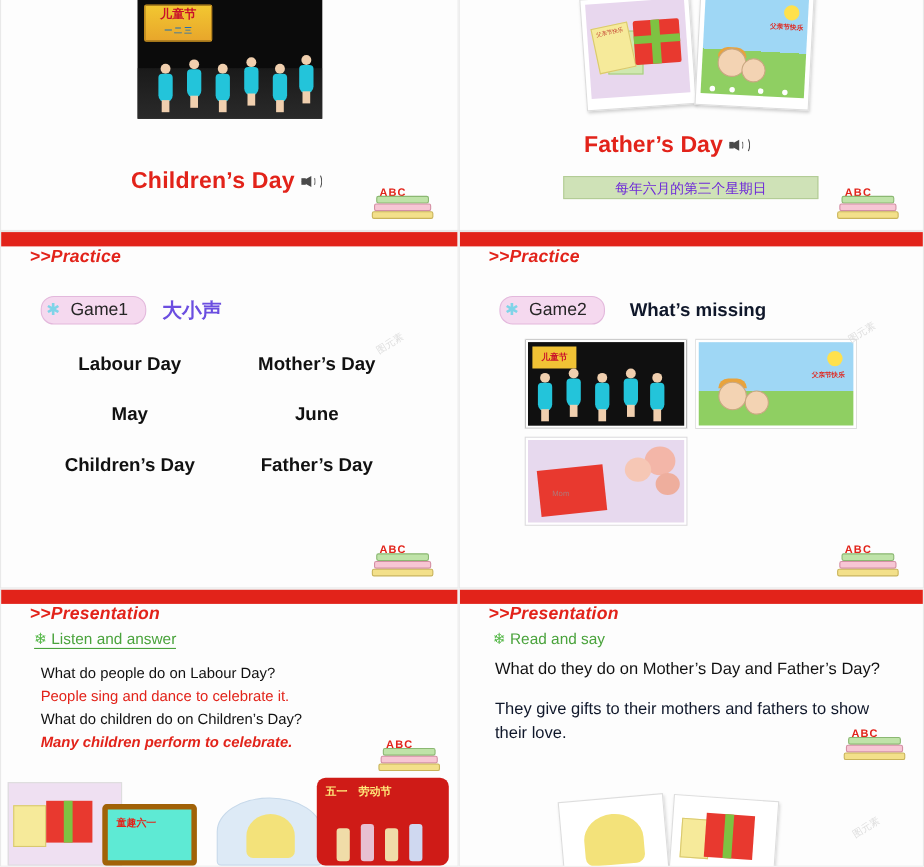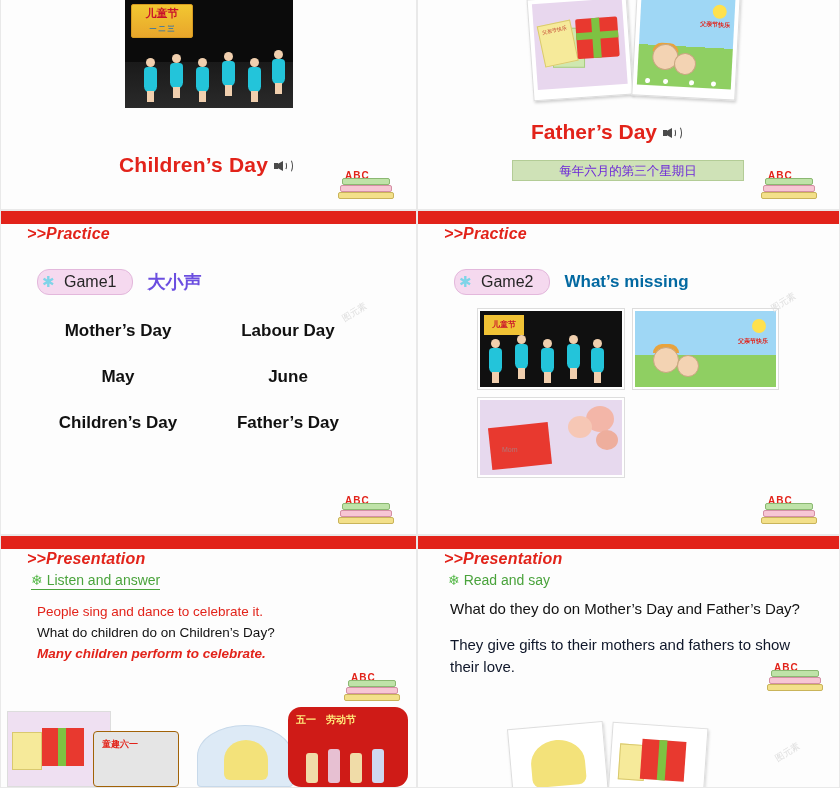--- a/index.html
+++ b/index.html
@@ -212,21 +212,21 @@
     position: relative;
   }
   .star {
     position: absolute; left: 4px; top: 4px;
     font-size: 15px; color: #7fd4e8; line-height: 1;
   }
   .game-cn {
     font-size: 18px; color: #6b4ee0; font-family: "DejaVu Sans", sans-serif; font-weight: bold;
   }
   .game-en {
-    font-size: 17px; color: #0369a1; font-weight: bold;
+    font-size: 17px; color: #0f172a; font-weight: bold; margin-left: 8px;
   }
   .word-grid {
     position: absolute; left: 32px; top: 110px;
     width: 340px;
     display: grid;
     grid-template-columns: 1fr 1fr;
     row-gap: 26px;
     text-align: center;
     font-size: 17px;
     font-weight: bold;
@@ -275,31 +275,31 @@
   .dec { position: absolute; bottom: 0; }
   .dec-gift {
     left: 6px; bottom: 0; width: 104px; height: 76px;
     background: #efe0f2; border: 1px solid #ddd;
   }
   .dec-gift .gb { position:absolute; left:34px; top:16px; width:42px; height:38px; background:#e8392f; }
   .dec-gift .gb:after { content:""; position:absolute; left:16px; top:0; width:8px; height:100%; background:#7ec242; }
   .dec-gift .card { position:absolute; left:4px; top:20px; width:30px; height:38px; background:#f6ea9a; border:1px solid #d9c96f; }
   .dec-kids {
     left: 92px; bottom: 0; width: 86px; height: 56px;
-    background: #e5e5e5; border-radius: 4px; border: 1px solid #a16207;
+    background: #5eead4; border-radius: 4px; border: 5px solid #a16207;
   }
   .dec-kids .t { position:absolute; left:8px; top:6px; font-size:9px; color:#e2231a; font-weight:bold; }
   .dec-heart {
     left: 196px; bottom: 0; width: 96px; height: 62px;
     background: #ddeaf6; border-radius: 50% 50% 4px 4px; border:1px solid #c7d9ea;
   }
   .dec-heart .h { position:absolute; left:26px; top:14px; width:44px; height:40px; background:#f3e27a; border-radius: 50% 50% 6px 6px; }
   .dec-stage {
     right: 8px; bottom: 0; width: 120px; height: 80px;
-    background: #cf1b17; border-radius: 13px;
+    background: #cf1b17; border-radius: 8px;
   }
   .dec-stage .txt { position:absolute; left:8px; top:6px; color:#ffe97a; font-size:10px; font-weight:bold; }
   .dec-stage .p { position:absolute; bottom:4px; width:12px; height:30px; background:#f0dca8; border-radius:3px; }
 
   
   .pol2 {
     position:absolute; bottom:-12px;
     background:#fff; border:1px solid #ddd; box-shadow:1px 2px 3px rgba(0,0,0,.16);
     padding:4px;
   }
@@ -417,22 +417,22 @@
 
     <div class="game-row">
       <div class="game-pill">
         <span class="star">✱</span>
         <span>Game1</span>
       </div>
       <div class="game-cn">大小声</div>
     </div>
 
     <div class="word-grid">
+      <div>Labour Day</div>
       <div>Mother’s Day</div>
-      <div>Labour Day</div>
       <div>May</div>
       <div>June</div>
       <div>Children’s Day</div>
       <div>Father’s Day</div>
     </div>
 
     <div class="watermark" style="right:48px; top:96px;">图元素</div>
 
     <div class="books">
       <div class="abc">ABC</div>
@@ -512,20 +512,21 @@
   <div class="slide">
     <div class="topbar"></div>
     <div class="section-label">&gt;&gt;Presentation</div>
 
     <div class="subhead">
       <span class="clover">❄</span>
       <span>Listen and answer</span>
     </div>
 
     <div class="qa">
+      <div>What do people do on Labour Day?</div>
       <div class="ans">People sing and dance to celebrate it.</div>
       <div>What do children do on Children’s Day?</div>
       <div class="ansi">Many children perform to celebrate.</div>
     </div>
 
     <div class="dec dec-gift">
       <div class="card"></div>
         <div class="gb"></div>
     </div>
     <div class="dec dec-kids">

